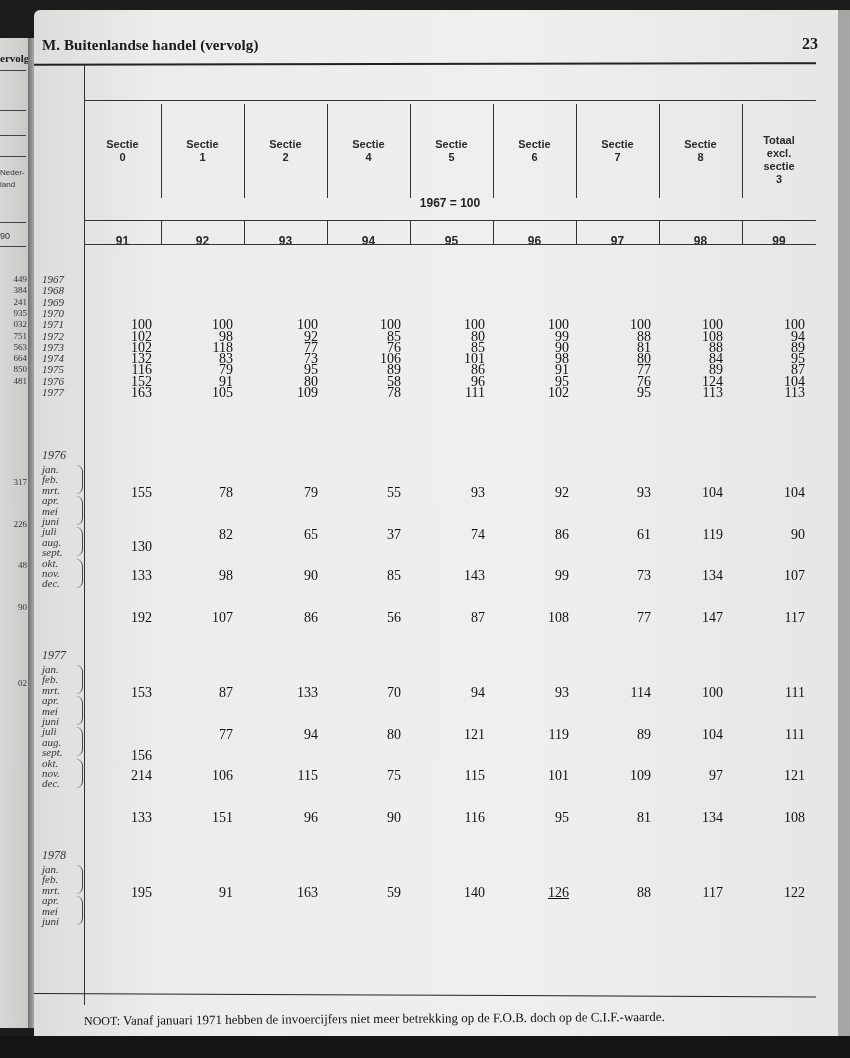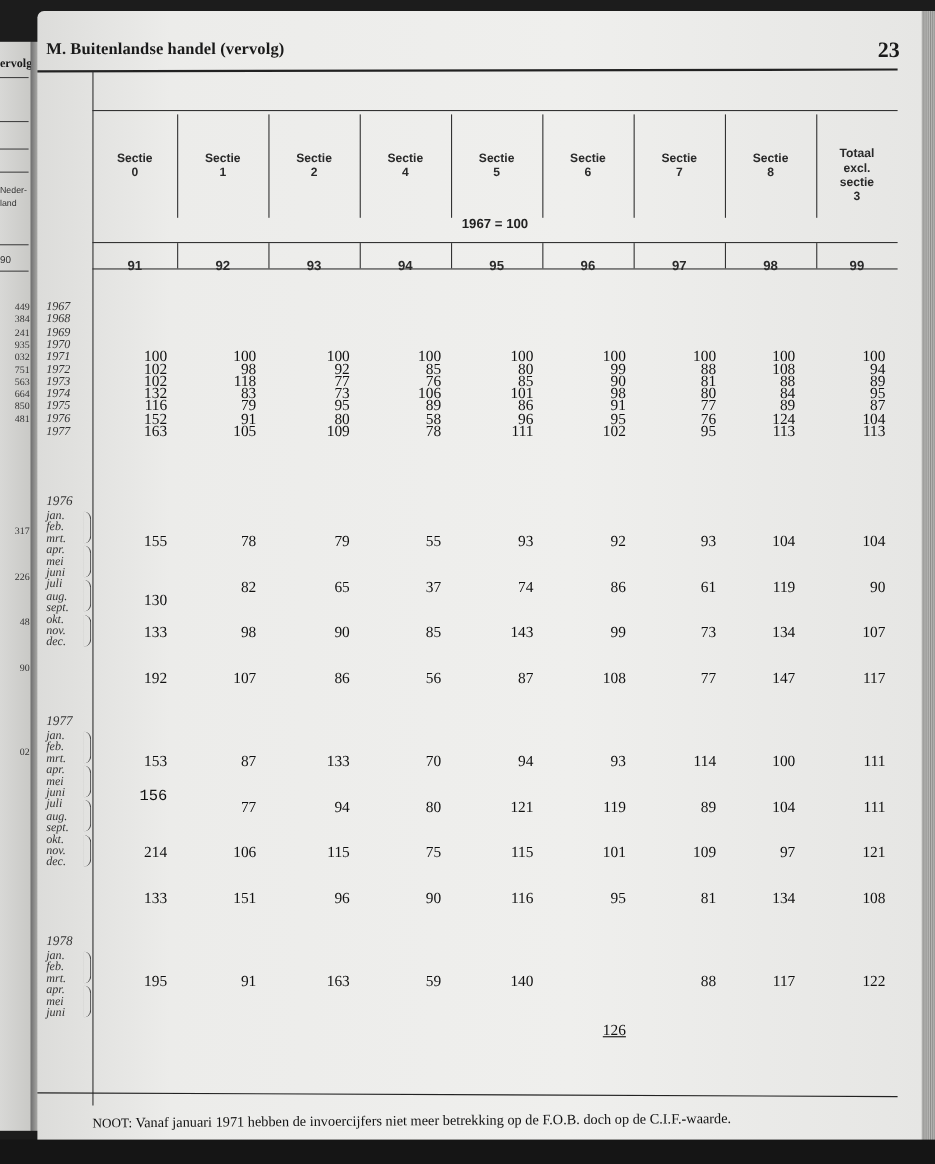--- a/index.html
+++ b/index.html
@@ -28,21 +28,21 @@
       background: linear-gradient(to right, #dcdcda 0%, #ececea 15%, #efefed 60%, #e6e6e4 100%);
       border-radius: 6px 0 0 0;
     }
     .page-edge {
       position:absolute; right:0; top:10px; width:12px; height:1028px;
       background: repeating-linear-gradient(to right, #9a9a98 0px, #b8b8b6 1px, #8a8a88 2px);
     }
     .header-title {
       position:absolute; left:8px; top:27px; font-size:15px; font-weight:bold; letter-spacing:0.1px;
     }
-    .page-number { position:absolute; right:22px; top:25px; font-size:20px; font-weight:bold; }
+    .page-number { position:absolute; right:22px; top:25px; font-size:16px; font-weight:bold; }
     .top-rule { position:absolute; left:0; top:53px; width:782px; border-top:2.5px solid #222; transform: rotate(-0.12deg); }
     .frame-left { position:absolute; left:50px; top:55px; height:940px; border-left:1.5px solid #333; }
     .caption {
       position:absolute; left:50px; width:732px; top:66px; text-align:center;
       font-family:"Liberation Sans", sans-serif; font-weight:bold; font-size:11px; color:#222;
     }
     .hrule { position:absolute; border-top:1.2px solid #333; }
     .vsep { position:absolute; border-left:1.5px solid #333; }
     .col-head {
       position:absolute; text-align:center; font-family:"Liberation Sans", sans-serif;
@@ -335,21 +335,21 @@
       <div class="brace" style="top: 748.6px; height: 29px;"></div>
       <div class="cell" style="top: 677px; left: 78px; width: 40px;">153</div>
       <div class="cell" style="top: 677px; left: 159px; width: 40px;">87</div>
       <div class="cell" style="top: 677px; left: 244px; width: 40px;">133</div>
       <div class="cell" style="top: 677px; left: 327px; width: 40px;">70</div>
       <div class="cell" style="top: 677px; left: 411px; width: 40px;">94</div>
       <div class="cell" style="top: 677px; left: 495px; width: 40px;">93</div>
       <div class="cell" style="top: 677px; left: 577px; width: 40px;">114</div>
       <div class="cell" style="top: 677px; left: 649px; width: 40px;">100</div>
       <div class="cell" style="top: 677px; left: 731px; width: 40px;">111</div>
-      <div class="cell" style="top: 708px; left: 78px; width: 40px; font-family: Liberation Mono, monospace;">156</div>
+      <div class="cell" style="top: 740px; left: 78px; width: 40px;">156</div>
       <div class="cell" style="top: 718.5px; left: 159px; width: 40px;">77</div>
       <div class="cell" style="top: 718.5px; left: 244px; width: 40px;">94</div>
       <div class="cell" style="top: 718.5px; left: 327px; width: 40px;">80</div>
       <div class="cell" style="top: 718.5px; left: 411px; width: 40px;">121</div>
       <div class="cell" style="top: 718.5px; left: 495px; width: 40px;">119</div>
       <div class="cell" style="top: 718.5px; left: 577px; width: 40px;">89</div>
       <div class="cell" style="top: 718.5px; left: 649px; width: 40px;">104</div>
       <div class="cell" style="top: 718.5px; left: 731px; width: 40px;">111</div>
       <div class="cell" style="top: 760px; left: 78px; width: 40px;">214</div>
       <div class="cell" style="top: 760px; left: 159px; width: 40px;">106</div>
@@ -376,21 +376,21 @@
       <div class="row-label" style="top: 885.2px;">apr.</div>
       <div class="row-label" style="top: 895.6px;">mei</div>
       <div class="row-label" style="top: 906px;">juni</div>
       <div class="brace" style="top: 855px; height: 29px;"></div>
       <div class="brace" style="top: 886.2px; height: 29px;"></div>
       <div class="cell" style="top: 877px; left: 78px; width: 40px;">195</div>
       <div class="cell" style="top: 877px; left: 159px; width: 40px;">91</div>
       <div class="cell" style="top: 877px; left: 244px; width: 40px;">163</div>
       <div class="cell" style="top: 877px; left: 327px; width: 40px;">59</div>
       <div class="cell" style="top: 877px; left: 411px; width: 40px;">140</div>
-      <div class="cell" style="top: 922px; left: 495px; width: 40px; text-decoration: underline;">126</div>
+      <div class="cell" style="top: 877px; left: 495px; width: 40px; text-decoration: underline;">126</div>
       <div class="cell" style="top: 877px; left: 577px; width: 40px;">88</div>
       <div class="cell" style="top: 877px; left: 649px; width: 40px;">117</div>
       <div class="cell" style="top: 877px; left: 731px; width: 40px;">122</div>
     </div>
 
   <div class="bottom-rule"></div>
   <div class="note">
     <span class="lead">NOOT:</span>
     <span>Vanaf januari 1971 hebben de invoercijfers niet meer betrekking op de F.O.B. doch op de C.I.F.-waarde.</span>
   </div>

